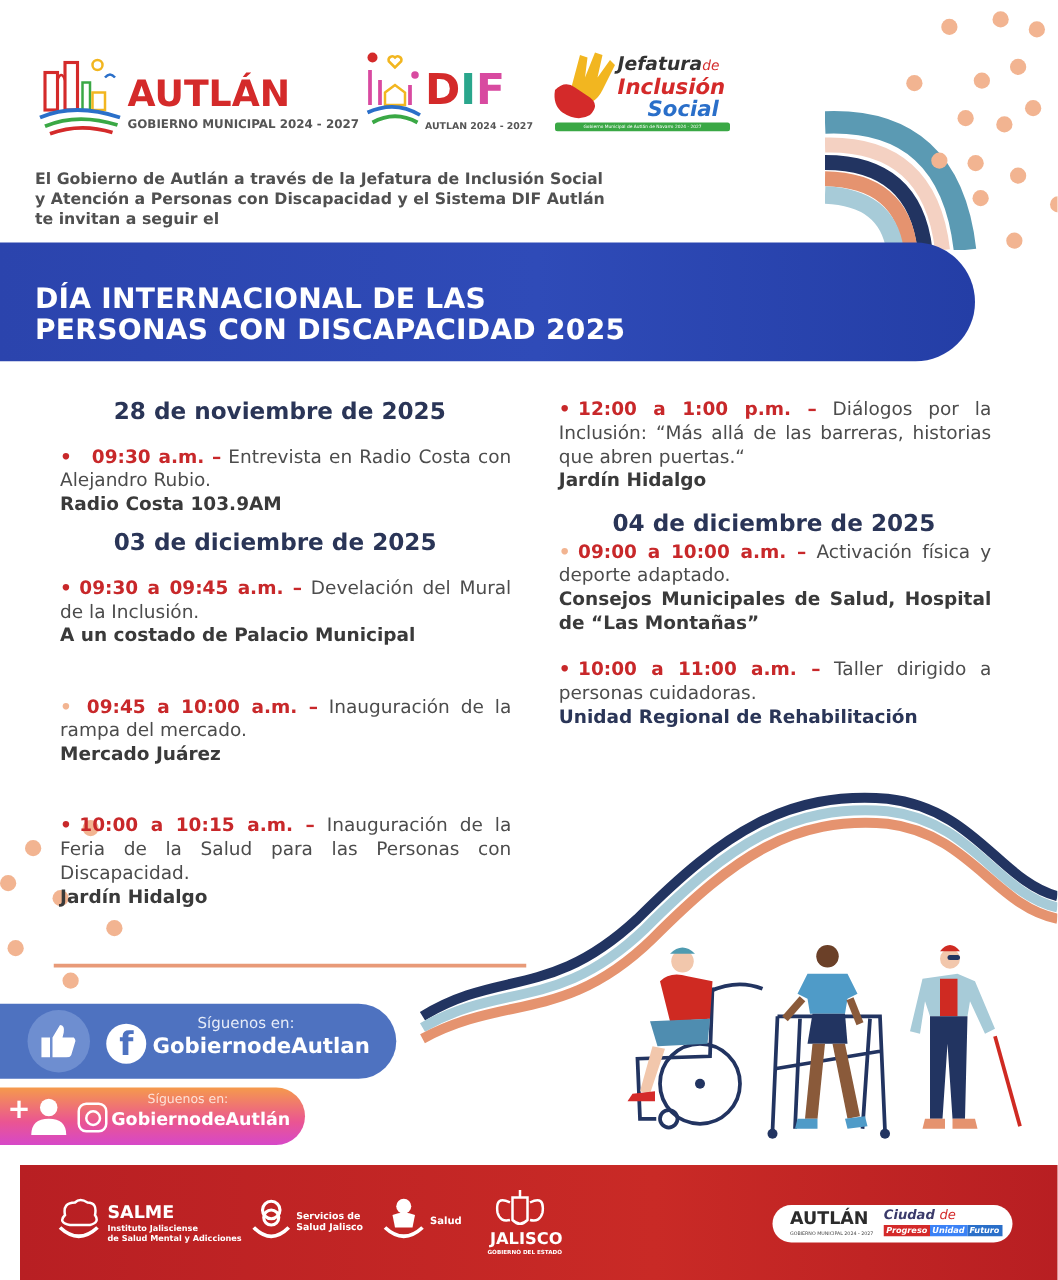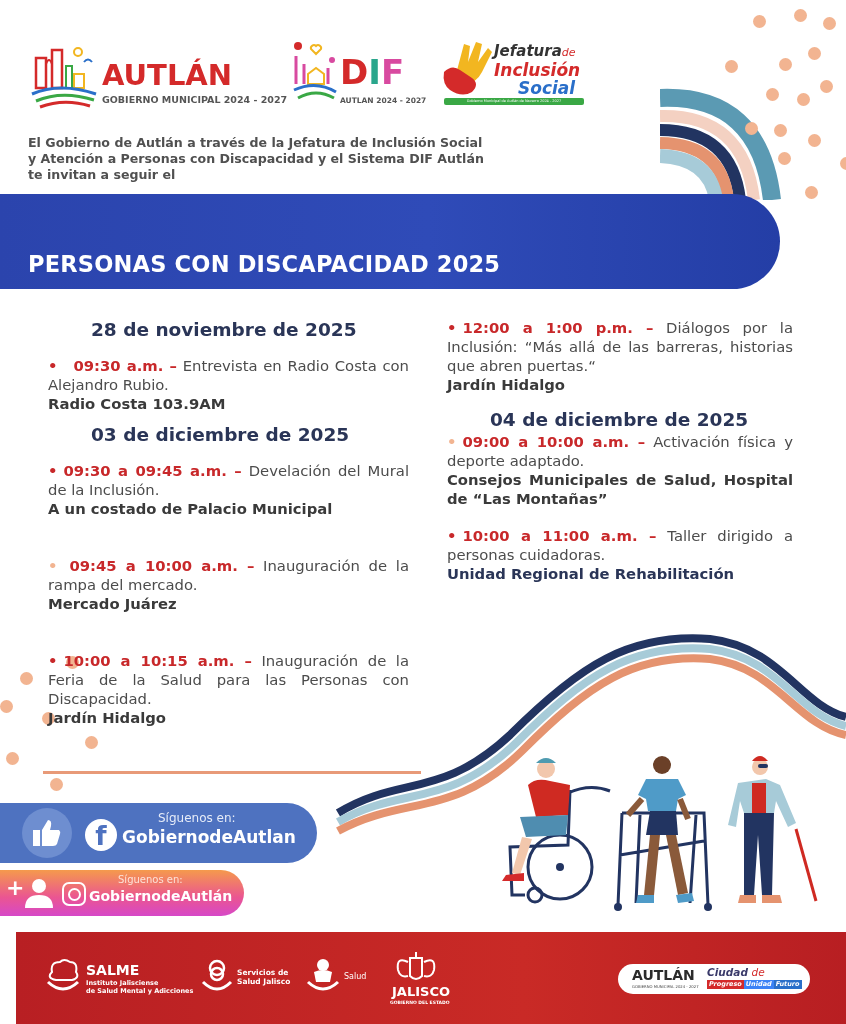--- a/index.html
+++ b/index.html
@@ -66,21 +66,21 @@
 
   
   .footer { position: absolute; left: 0; top: 932px; width: 846px; height: 115px; background: linear-gradient(90deg, #b81f23 0%, #c92a26 60%, #b71e22 100%); margin-left: 16px; }
   .f-item { position: absolute; color: #fff; }
   .f-salme { left: 28px; top: 26px; }
   .f-salme .big { position: absolute; left: 42px; top: 4px; font-weight: 900; font-size: 14px; }
   .f-salme .small { position: absolute; left: 42px; top: 21px; font-size: 6.5px; font-weight: bold; line-height: 8px; white-space: nowrap; }
   .f-ssj { left: 185px; top: 26px; }
   .f-ssj .small { position: absolute; left: 36px; top: 10px; font-size: 7.5px; font-weight: bold; line-height: 9px; white-space: nowrap; }
   .f-salud { left: 290px; top: 26px; }
-  .f-salud .small { position: absolute; left: 38px; top: 14px; font-size: 8px; font-weight: normal; white-space: nowrap; }
+  .f-salud .small { position: absolute; left: 38px; top: 14px; font-size: 8px; font-weight: bold; white-space: nowrap; }
   .f-jal { left: 370px; top: 18px; width: 60px; text-align: center; }
   .f-jal .big { position: absolute; left: 6px; top: 34px; font-weight: 900; font-size: 13px; }
   .f-jal .small { position: absolute; left: 4px; top: 50px; font-size: 4.5px; font-weight: bold; white-space: nowrap; }
 
   .autlan-badge { position: absolute; left: 618px; top: 964px; width: 192px; height: 30px; background: #fff; border-radius: 15px; }
   .autlan-badge .name { position: absolute; left: 14px; top: 3px; font-weight: 900; font-size: 14px; color: #2b2b2b; }
   .autlan-badge .sub { position: absolute; left: 14px; top: 20px; font-size: 3.8px; color: #444; white-space: nowrap; }
   .autlan-badge .ciudad { position: absolute; left: 89px; top: 2px; font-style: italic; font-weight: 900; font-size: 10.5px; color: #3a3a6a; }
   .autlan-badge .ciudad span { color: #d42a2a; font-weight: normal; }
   .autlan-badge .tags { position: absolute; left: 89px; top: 16px; display: flex; }
@@ -165,20 +165,21 @@
   </div>
 </div>
 
 <div class="intro">
   <div>El Gobierno de Autlán a través de la Jefatura de Inclusión Social</div>
   <div>y Atención a Personas con Discapacidad y el Sistema DIF Autlán</div>
   <div>te invitan a seguir el</div>
 </div>
 
 <div class="banner">
+  <div class="l2">DÍA INTERNACIONAL DE LAS</div>
   <div class="l3">PERSONAS CON DISCAPACIDAD 2025</div>
 </div>
 
 <div class="col col-left">
   <div class="date-h">28 de noviembre de 2025</div>
   <div class="item" style="margin-top:14px;">
     <span class="bullet">•</span><span class="time" style="margin-left:10px;">09:30 a.m. –</span>
     <span>Entrevista en Radio Costa con Alejandro Rubio.</span>
     <span class="place">Radio Costa 103.9AM</span>
   </div>

